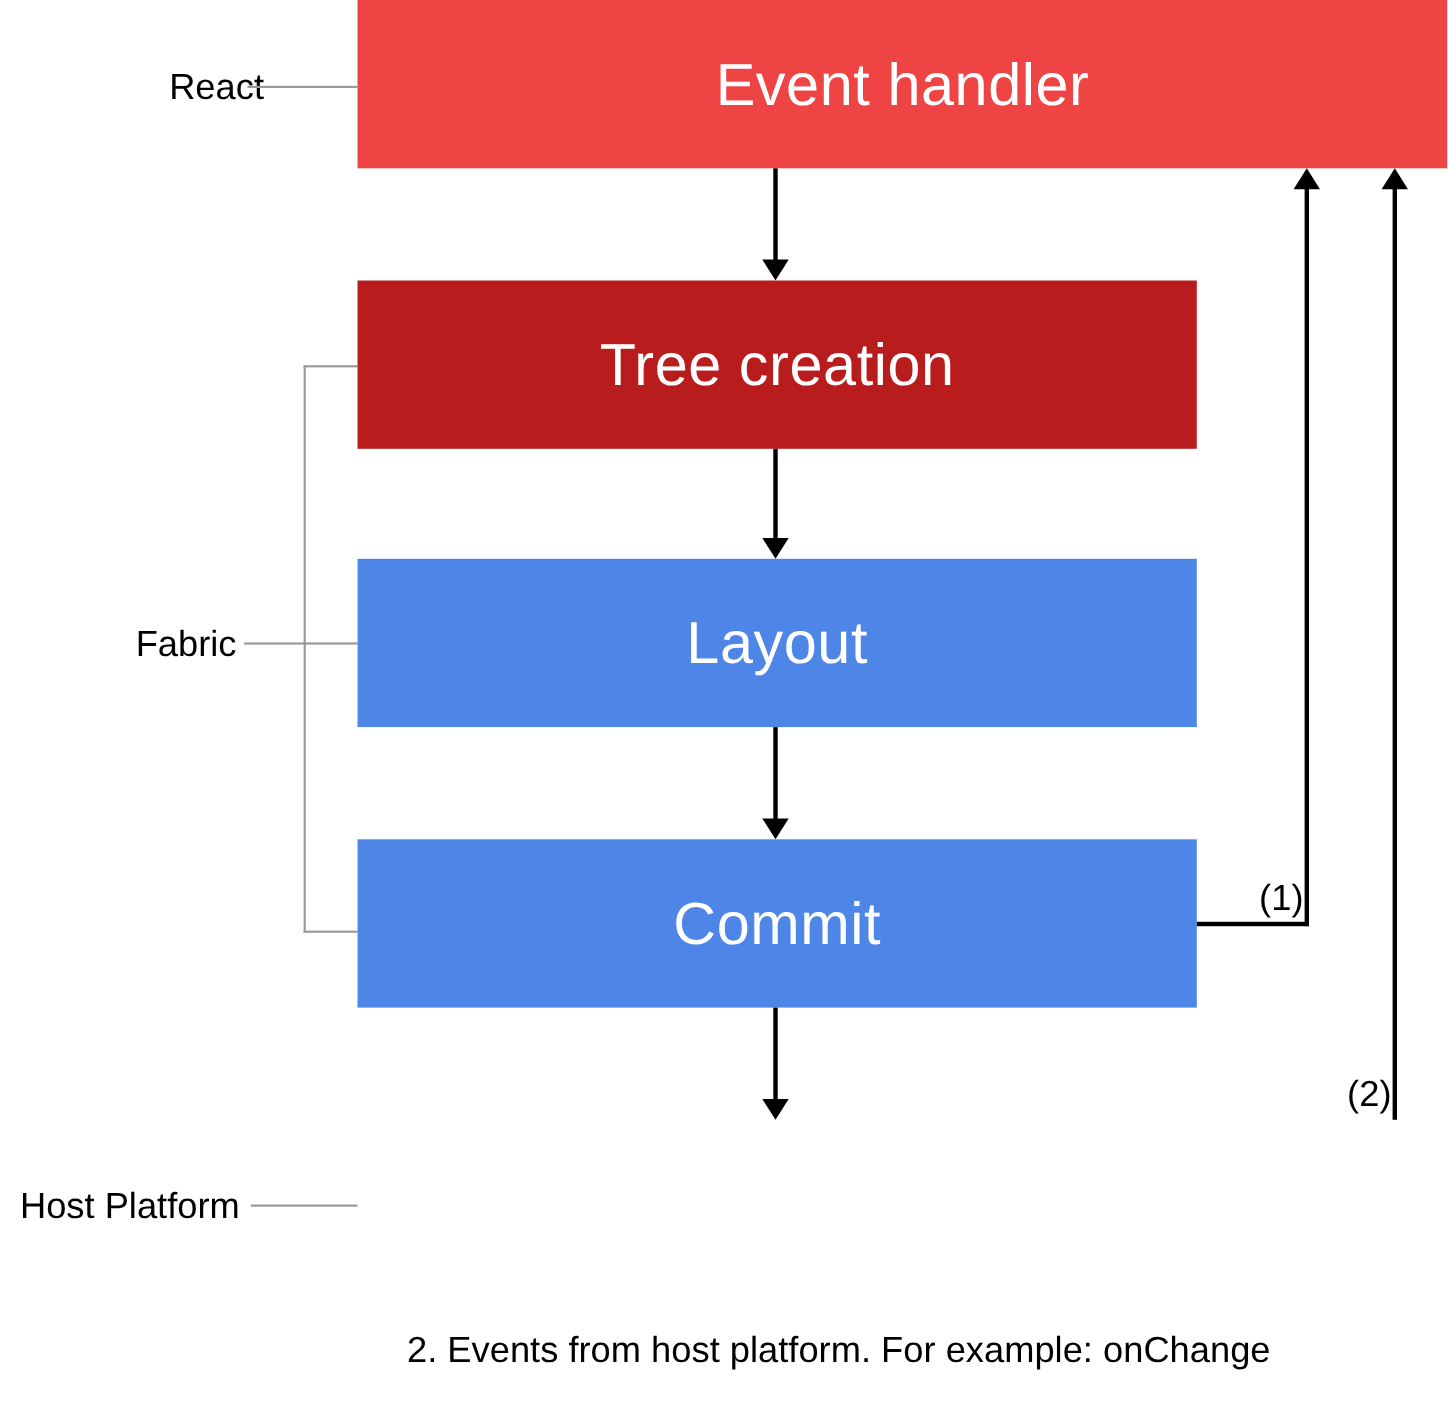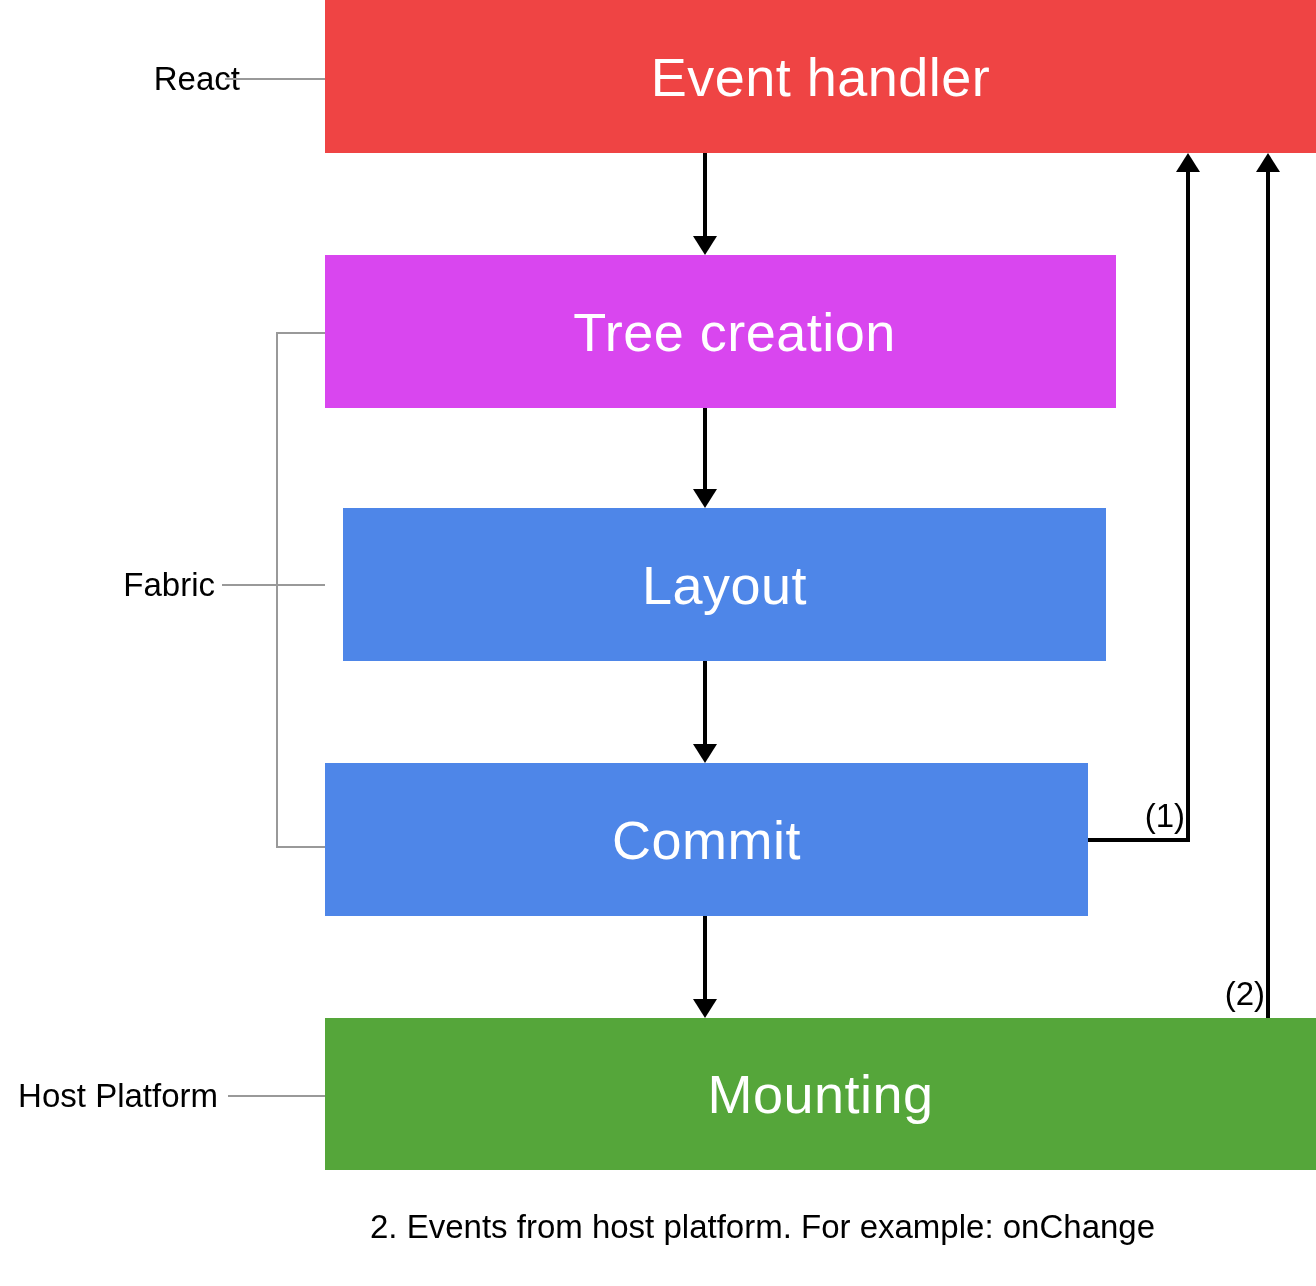--- a/index.html
+++ b/index.html
@@ -16,21 +16,21 @@
     display: flex;
     align-items: center;
     justify-content: center;
     color: #ffffff;
     font-size: 54px;
     font-weight: 400;
     letter-spacing: 0.5px;
   }
   #box-event    { left: 325px; top: 0px;    width: 991px; height: 153px; }
   #box-tree     { left: 325px; top: 255px;  width: 763px; height: 153px; }
-  #box-layout   { left: 343px; top: 508px;  width: 763px; height: 153px; }
+  #box-layout   { left: 325px; top: 508px;  width: 763px; height: 153px; }
   #box-commit   { left: 325px; top: 763px;  width: 763px; height: 153px; }
   #box-mounting { left: 325px; top: 1018px; width: 991px; height: 152px; }
 
   .side-label {
     position: absolute;
     color: #000000;
     font-size: 33px;
     line-height: 40px;
     text-align: right;
     white-space: nowrap;
@@ -107,31 +107,28 @@
   <div class="connector" id="conn-react" style="background-color: rgb(153, 153, 153);"></div>
   <div class="connector" id="conn-fabric" style="background-color: rgb(153, 153, 153);"></div>
   <div class="connector" id="conn-host" style="background-color: rgb(153, 153, 153);"></div>
   <div class="connector" id="bracket-vert" style="background-color: rgb(153, 153, 153);"></div>
   <div class="connector" id="bracket-stub-top" style="background-color: rgb(153, 153, 153);"></div>
   <div class="connector" id="bracket-stub-bottom" style="background-color: rgb(153, 153, 153);"></div>
 
   <div class="box" id="box-event" style="background-color: #ef4444;">
     <span>Event handler</span>
   </div>
-  <div class="box" id="box-tree" style="background-color: #d946ef; padding-left: 28px;">
+  <div class="box" id="box-tree" style="background-color: #b91c1c;">
     <span>Tree creation</span>
   </div>
   <div class="box" id="box-layout" style="background-color: rgb(78, 134, 232);">
     <span>Layout</span>
   </div>
   <div class="box" id="box-commit" style="background-color: rgb(78, 134, 232); align-items: center;">
     <span>Commit</span>
-  </div>
-  <div class="box" id="box-mounting" style="background-color: rgb(85, 166, 58);">
-    <span>Mounting</span>
   </div>
 
   <div class="arrow-line" id="dline-1" style="background-color: rgb(0, 0, 0);"></div>
   <div class="head down" id="dhead-1" style="border-top-color: rgb(0, 0, 0);"></div>
   <div class="arrow-line" id="dline-2" style="background-color: rgb(0, 0, 0);"></div>
   <div class="head down" id="dhead-2" style="border-top-color: rgb(0, 0, 0);"></div>
   <div class="arrow-line" id="dline-3" style="background-color: rgb(0, 0, 0);"></div>
   <div class="head down" id="dhead-3" style="border-top-color: rgb(0, 0, 0);"></div>
   <div class="arrow-line" id="dline-4" style="background-color: rgb(0, 0, 0);"></div>
   <div class="head down" id="dhead-4" style="border-top-color: rgb(0, 0, 0);"></div>

